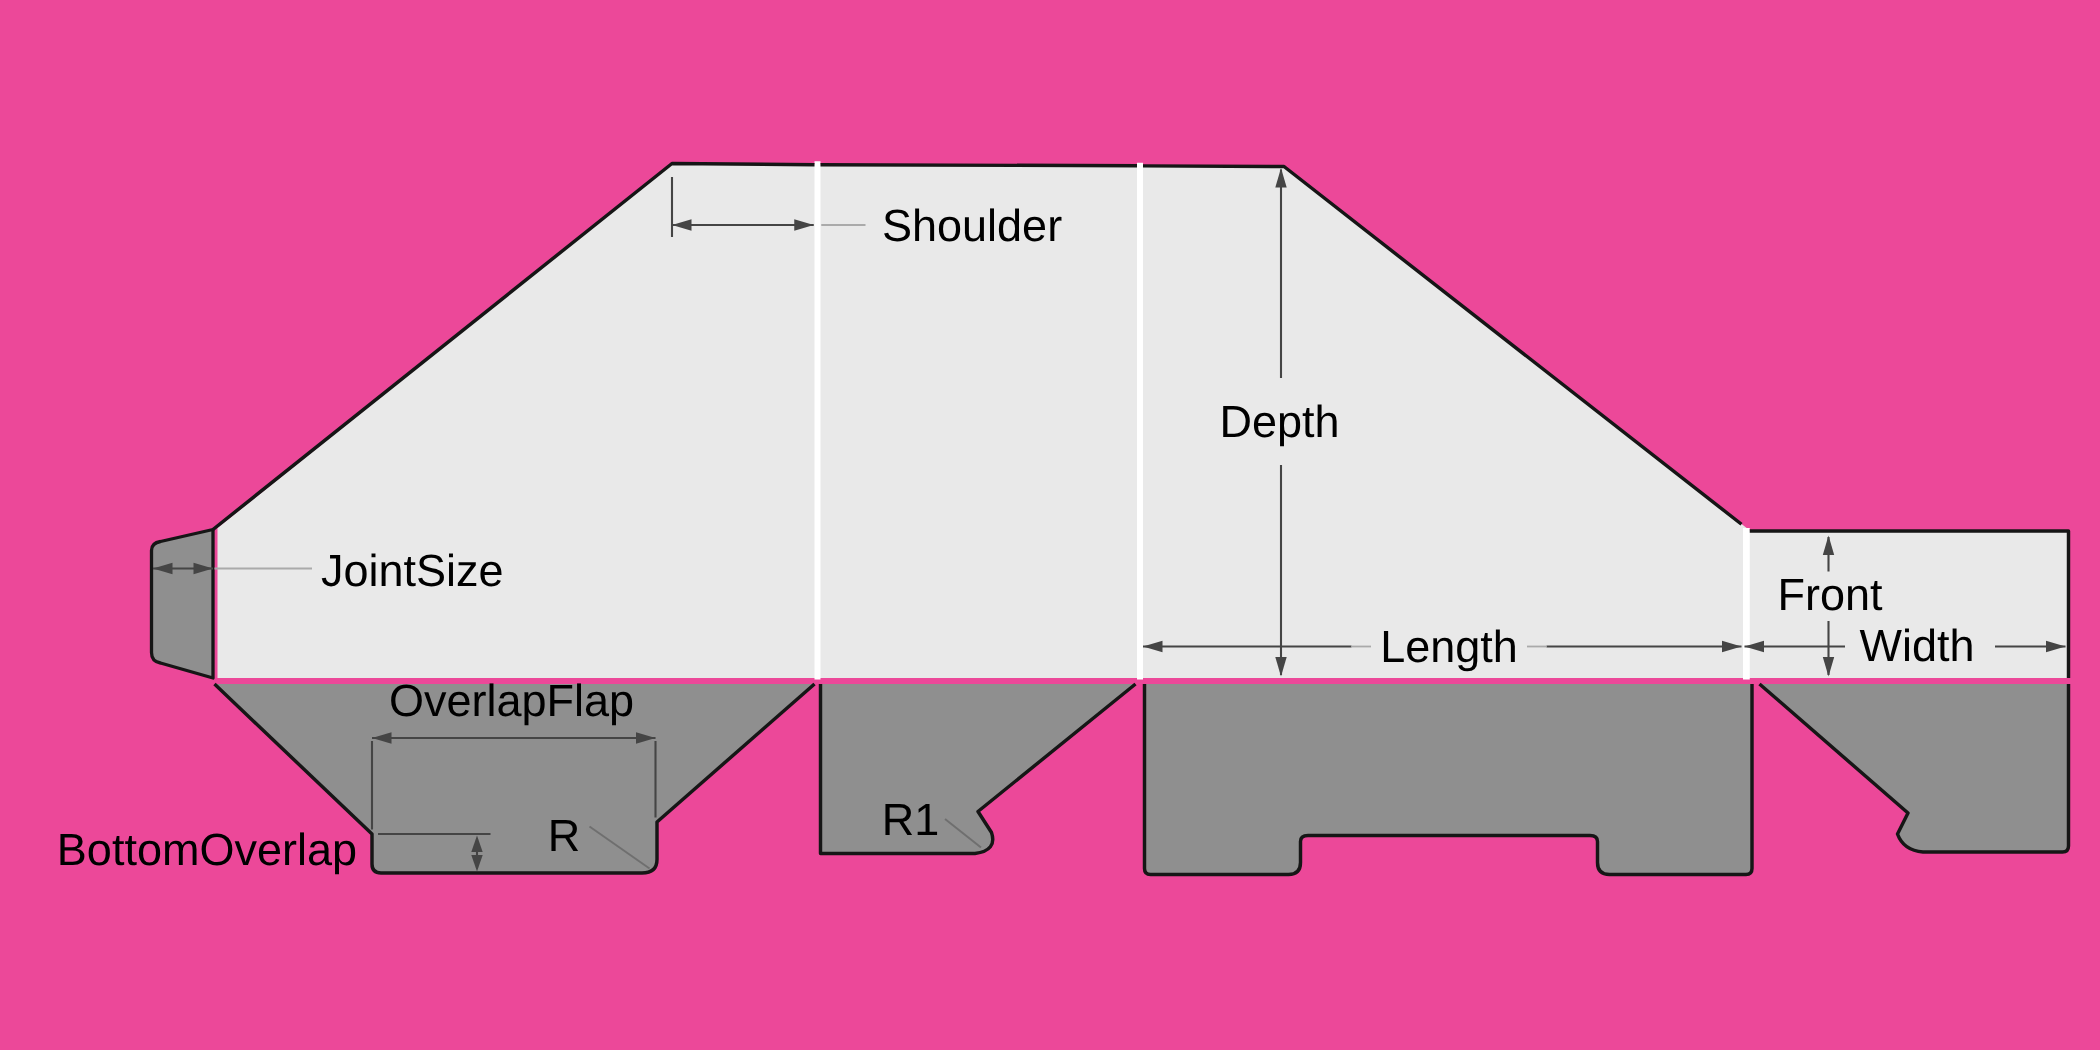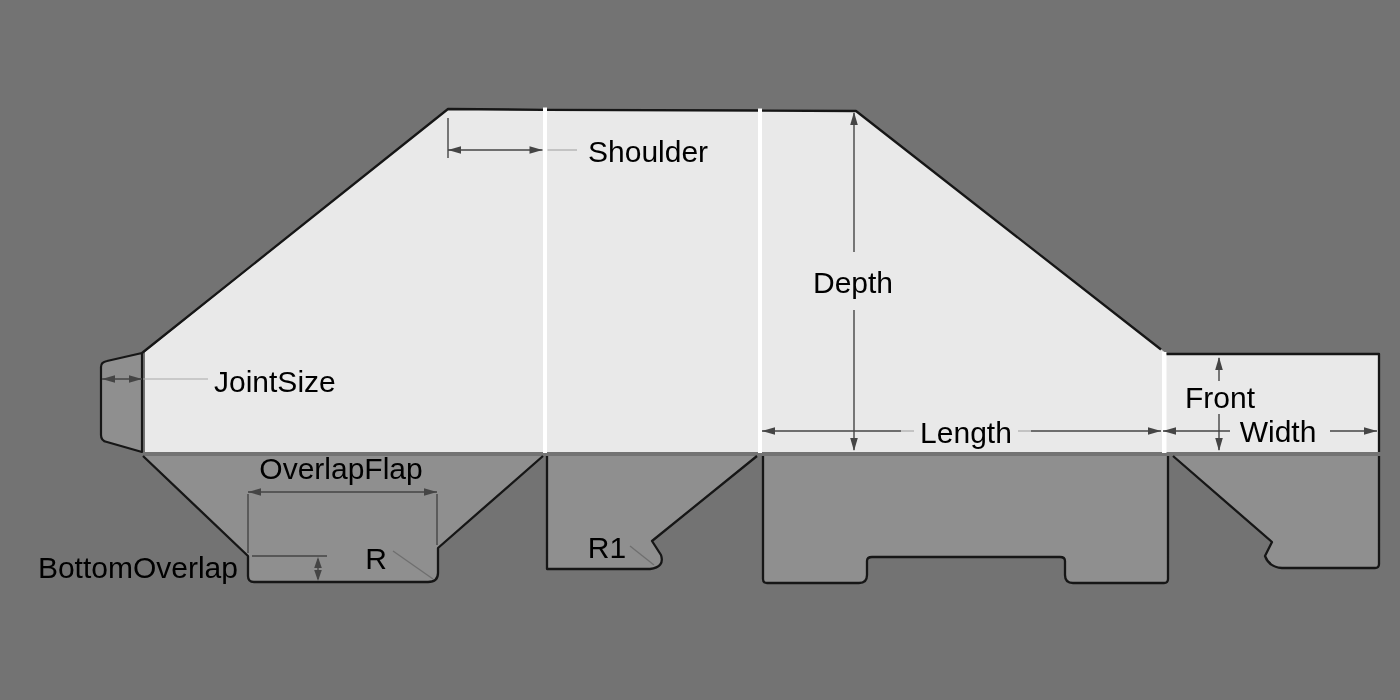--- a/index.html
+++ b/index.html
@@ -36,21 +36,21 @@
   }
   .calloutline {
     fill: none;
     stroke-width: 1.3;
   }
   .sep { stroke: none; }
 </style>
 </head>
 <body>
 
-<div class="stage" style="background: #737373;">
+<div class="stage" style="background: #ec4899;">
   <svg width="1400" height="700" viewBox="0 0 1400 700">
 
     <path d="M448,109 L856,111 L1167,354 L1379,354 L1379,452 L145,452 L145,352 Z" style="fill: rgb(233, 233, 233);"></path>
 
     <path style="stroke-width: 2.2; stroke-linejoin: round; fill: rgb(143, 143, 143); stroke: rgb(22, 22, 22);" d="M142,353 L107,361 Q101,362 101,367 L101,435 Q101,441 107,442 L142,452 Z"></path>
 
     <path d="M143,456 L543,456 L438,548 L438,573 Q438,582 428,582 L254,582 Q248,582 248,576 L248,556 Z" style="fill: rgb(143, 143, 143);"></path>
 
     <path d="M547,456 L757,456 L652,541 L661,555 Q665,567 650,569 L547,569 Z" style="fill: rgb(143, 143, 143);"></path>
 

